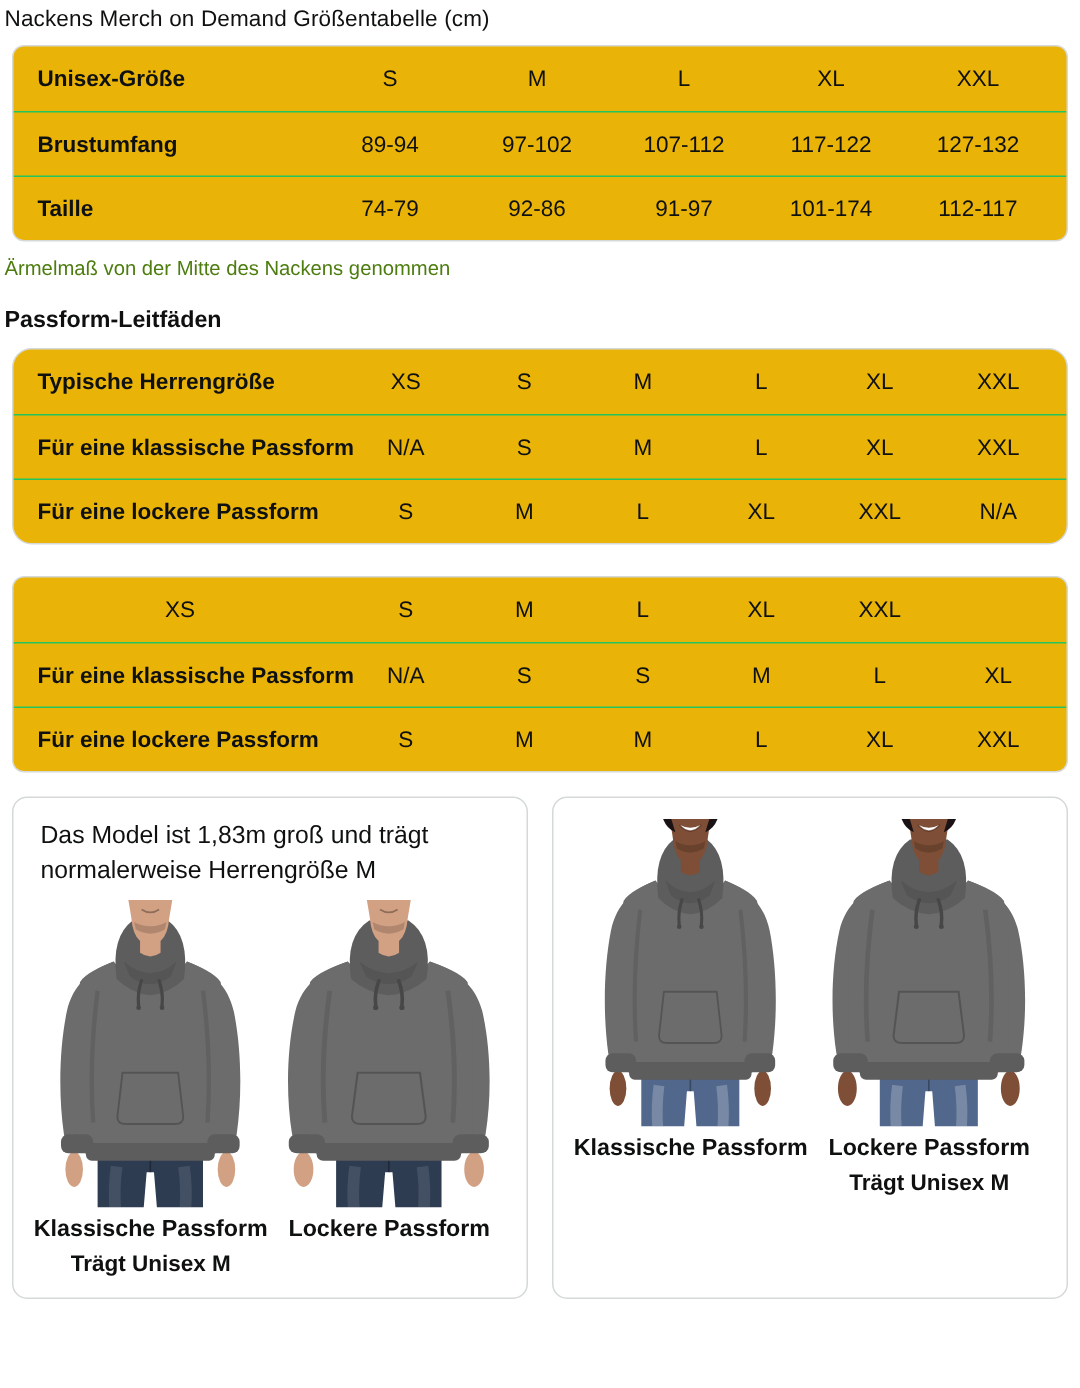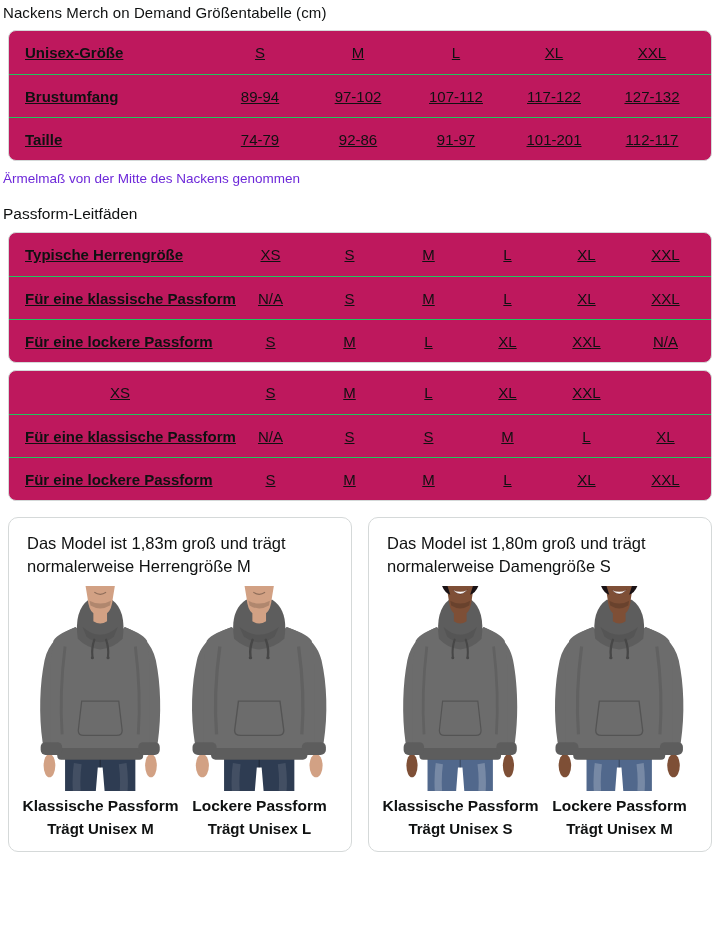--- a/index.html
+++ b/index.html
@@ -8,33 +8,33 @@
     width: 720px; height: 925px; overflow: hidden;
     font-family: "Liberation Sans", "DejaVu Sans", sans-serif;
     color: #0f1111;
   }
   .page { padding: 0 8px; }
 
   .title { font-size: 15px; font-weight: 400; margin: 4px 0 9px -5px; letter-spacing: .1px; }
 
   .table {
     border: 1px solid #d5d9d9; border-radius: 8px;
-    background: #be185d; overflow: hidden; text-decoration: underline;
+    background: #eab308; overflow: hidden;
   }
   .t-row { display: grid; height: 43px; align-items: center; }
   .table[data-cols="5"] .t-row { grid-template-columns: 202px repeat(5, 1fr); padding-right: 10px; }
   .table[data-cols="6"] .t-row { grid-template-columns: 222px repeat(6, 1fr); padding-right: 6px; }
   .t-row + .t-row { border-top: 1px solid #22c55e; }
   .t-label { font-weight: 700; font-size: 15px; padding-left: 16px; white-space: nowrap; }
   .t-val { text-align: center; font-size: 15px; }
 
   .table--size { margin-bottom: 10px; }
-  .note { font-size: 13.5px; margin: 0 0 0 -5px; color: #6d28d9; }
-  .section-heading { font-size: 15.5px; font-weight: 400; margin: 19px 0 9px -5px; }
-  .table--fit1 { margin-bottom: 7px; }
+  .note { font-size: 13.5px; margin: 0 0 0 -5px; color: #4d7c0f; }
+  .section-heading { font-size: 15.5px; font-weight: 700; margin: 19px 0 9px -5px; }
+  .table--fit1 { margin-bottom: 21px; border-radius: 13px; }
 
   .cards { display: flex; gap: 16px; margin-top: 16px; }
   .card {
     flex: 1; border: 1px solid #d5d9d9; border-radius: 10px;
     padding: 14px 12px 14px; background: #fff;
   }
   .card-desc { font-size: 16.5px; line-height: 23px; padding: 0 6px; margin-bottom: 8px; }
 
   .figures { display: flex; }
   .figure { width: 50%; text-align: center; }
@@ -65,21 +65,21 @@
         <div class="t-val">97-102</div>
         <div class="t-val">107-112</div>
         <div class="t-val">117-122</div>
         <div class="t-val">127-132</div>
       </div>
       <div class="t-row">
         <div class="t-label">Taille</div>
         <div class="t-val">74-79</div>
         <div class="t-val">92-86</div>
         <div class="t-val">91-97</div>
-        <div class="t-val">101-201</div>
+        <div class="t-val">101-174</div>
         <div class="t-val">112-117</div>
       </div>
     </div>
 
   <p class="note">Ärmelmaß von der Mitte des Nackens genommen</p>
 
   <h2 class="section-heading">Passform-Leitfäden</h2>
 
   <div class="table table--fit1" data-cols="6">
       <div class="t-row">
@@ -228,27 +228,25 @@
     <g transform="translate(75 0) scale(1.12 1) translate(-75 0)">
       <path d="M57,42 Q75,58 93,42 L89,52 Q75,63 61,52 Z" fill="#555555"></path>
       <path d="M69,55 Q66,64 67,72" fill="none" stroke="#474747" stroke-width="2.2" stroke-linecap="round"></path>
       <path d="M81,55 Q84,64 83,72" fill="none" stroke="#474747" stroke-width="2.2" stroke-linecap="round"></path>
       <circle cx="67" cy="73.5" r="1.6" fill="#474747"></circle>
       <circle cx="83" cy="73.5" r="1.6" fill="#474747"></circle>
     </g>
   </svg>
             </div>
           <div class="fit-label">Lockere Passform</div>
-          <div class="size-label">Trägt Unisex L</div>
         </div>
       </div>
     </div>
 
     <div class="card">
-      <p class="card-desc">Das Model ist 1,80m groß und trägt normalerweise Damengröße S</p>
       <div class="figures">
         <div class="figure">
           <div class="model">
   <svg viewBox="0 0 150 210" xmlns="http://www.w3.org/2000/svg" preserveAspectRatio="xMidYMid meet">
 
     <g transform="translate(75 0) scale(0.93 1) translate(-75 0)">
       <path d="M39,172 L111,172 L111,210 L79.5,210 L77.5,186 L72.5,186 L70.5,210 L39,210 Z" fill="#51688c"></path>
       <path d="M39,177 L111,177" stroke="rgba(0,0,0,.30)" stroke-width="1.4" fill="none"></path>
       <path d="M75,177 L75,186" stroke="rgba(0,0,0,.30)" stroke-width="1.2" fill="none"></path>
       <path d="M52,182 Q50,196 51,210" stroke="rgba(255,255,255,0.22)" stroke-width="8" fill="none"></path>
@@ -282,21 +280,20 @@
     <g transform="translate(75 0) scale(0.95 1) translate(-75 0)">
       <path d="M57,42 Q75,58 93,42 L89,52 Q75,63 61,52 Z" fill="#555555"></path>
       <path d="M69,55 Q66,64 67,72" fill="none" stroke="#474747" stroke-width="2.2" stroke-linecap="round"></path>
       <path d="M81,55 Q84,64 83,72" fill="none" stroke="#474747" stroke-width="2.2" stroke-linecap="round"></path>
       <circle cx="67" cy="73.5" r="1.6" fill="#474747"></circle>
       <circle cx="83" cy="73.5" r="1.6" fill="#474747"></circle>
     </g>
   </svg>
             </div>
           <div class="fit-label">Klassische Passform</div>
-          <div class="size-label">Trägt Unisex S</div>
         </div>
         <div class="figure">
           <div class="model">
   <svg viewBox="0 0 150 210" xmlns="http://www.w3.org/2000/svg" preserveAspectRatio="xMidYMid meet">
 
     <g transform="translate(75 0) scale(0.93 1) translate(-75 0)">
       <path d="M39,172 L111,172 L111,210 L79.5,210 L77.5,186 L72.5,186 L70.5,210 L39,210 Z" fill="#51688c"></path>
       <path d="M39,177 L111,177" stroke="rgba(0,0,0,.30)" stroke-width="1.4" fill="none"></path>
       <path d="M75,177 L75,186" stroke="rgba(0,0,0,.30)" stroke-width="1.2" fill="none"></path>
       <path d="M52,182 Q50,196 51,210" stroke="rgba(255,255,255,0.22)" stroke-width="8" fill="none"></path>

